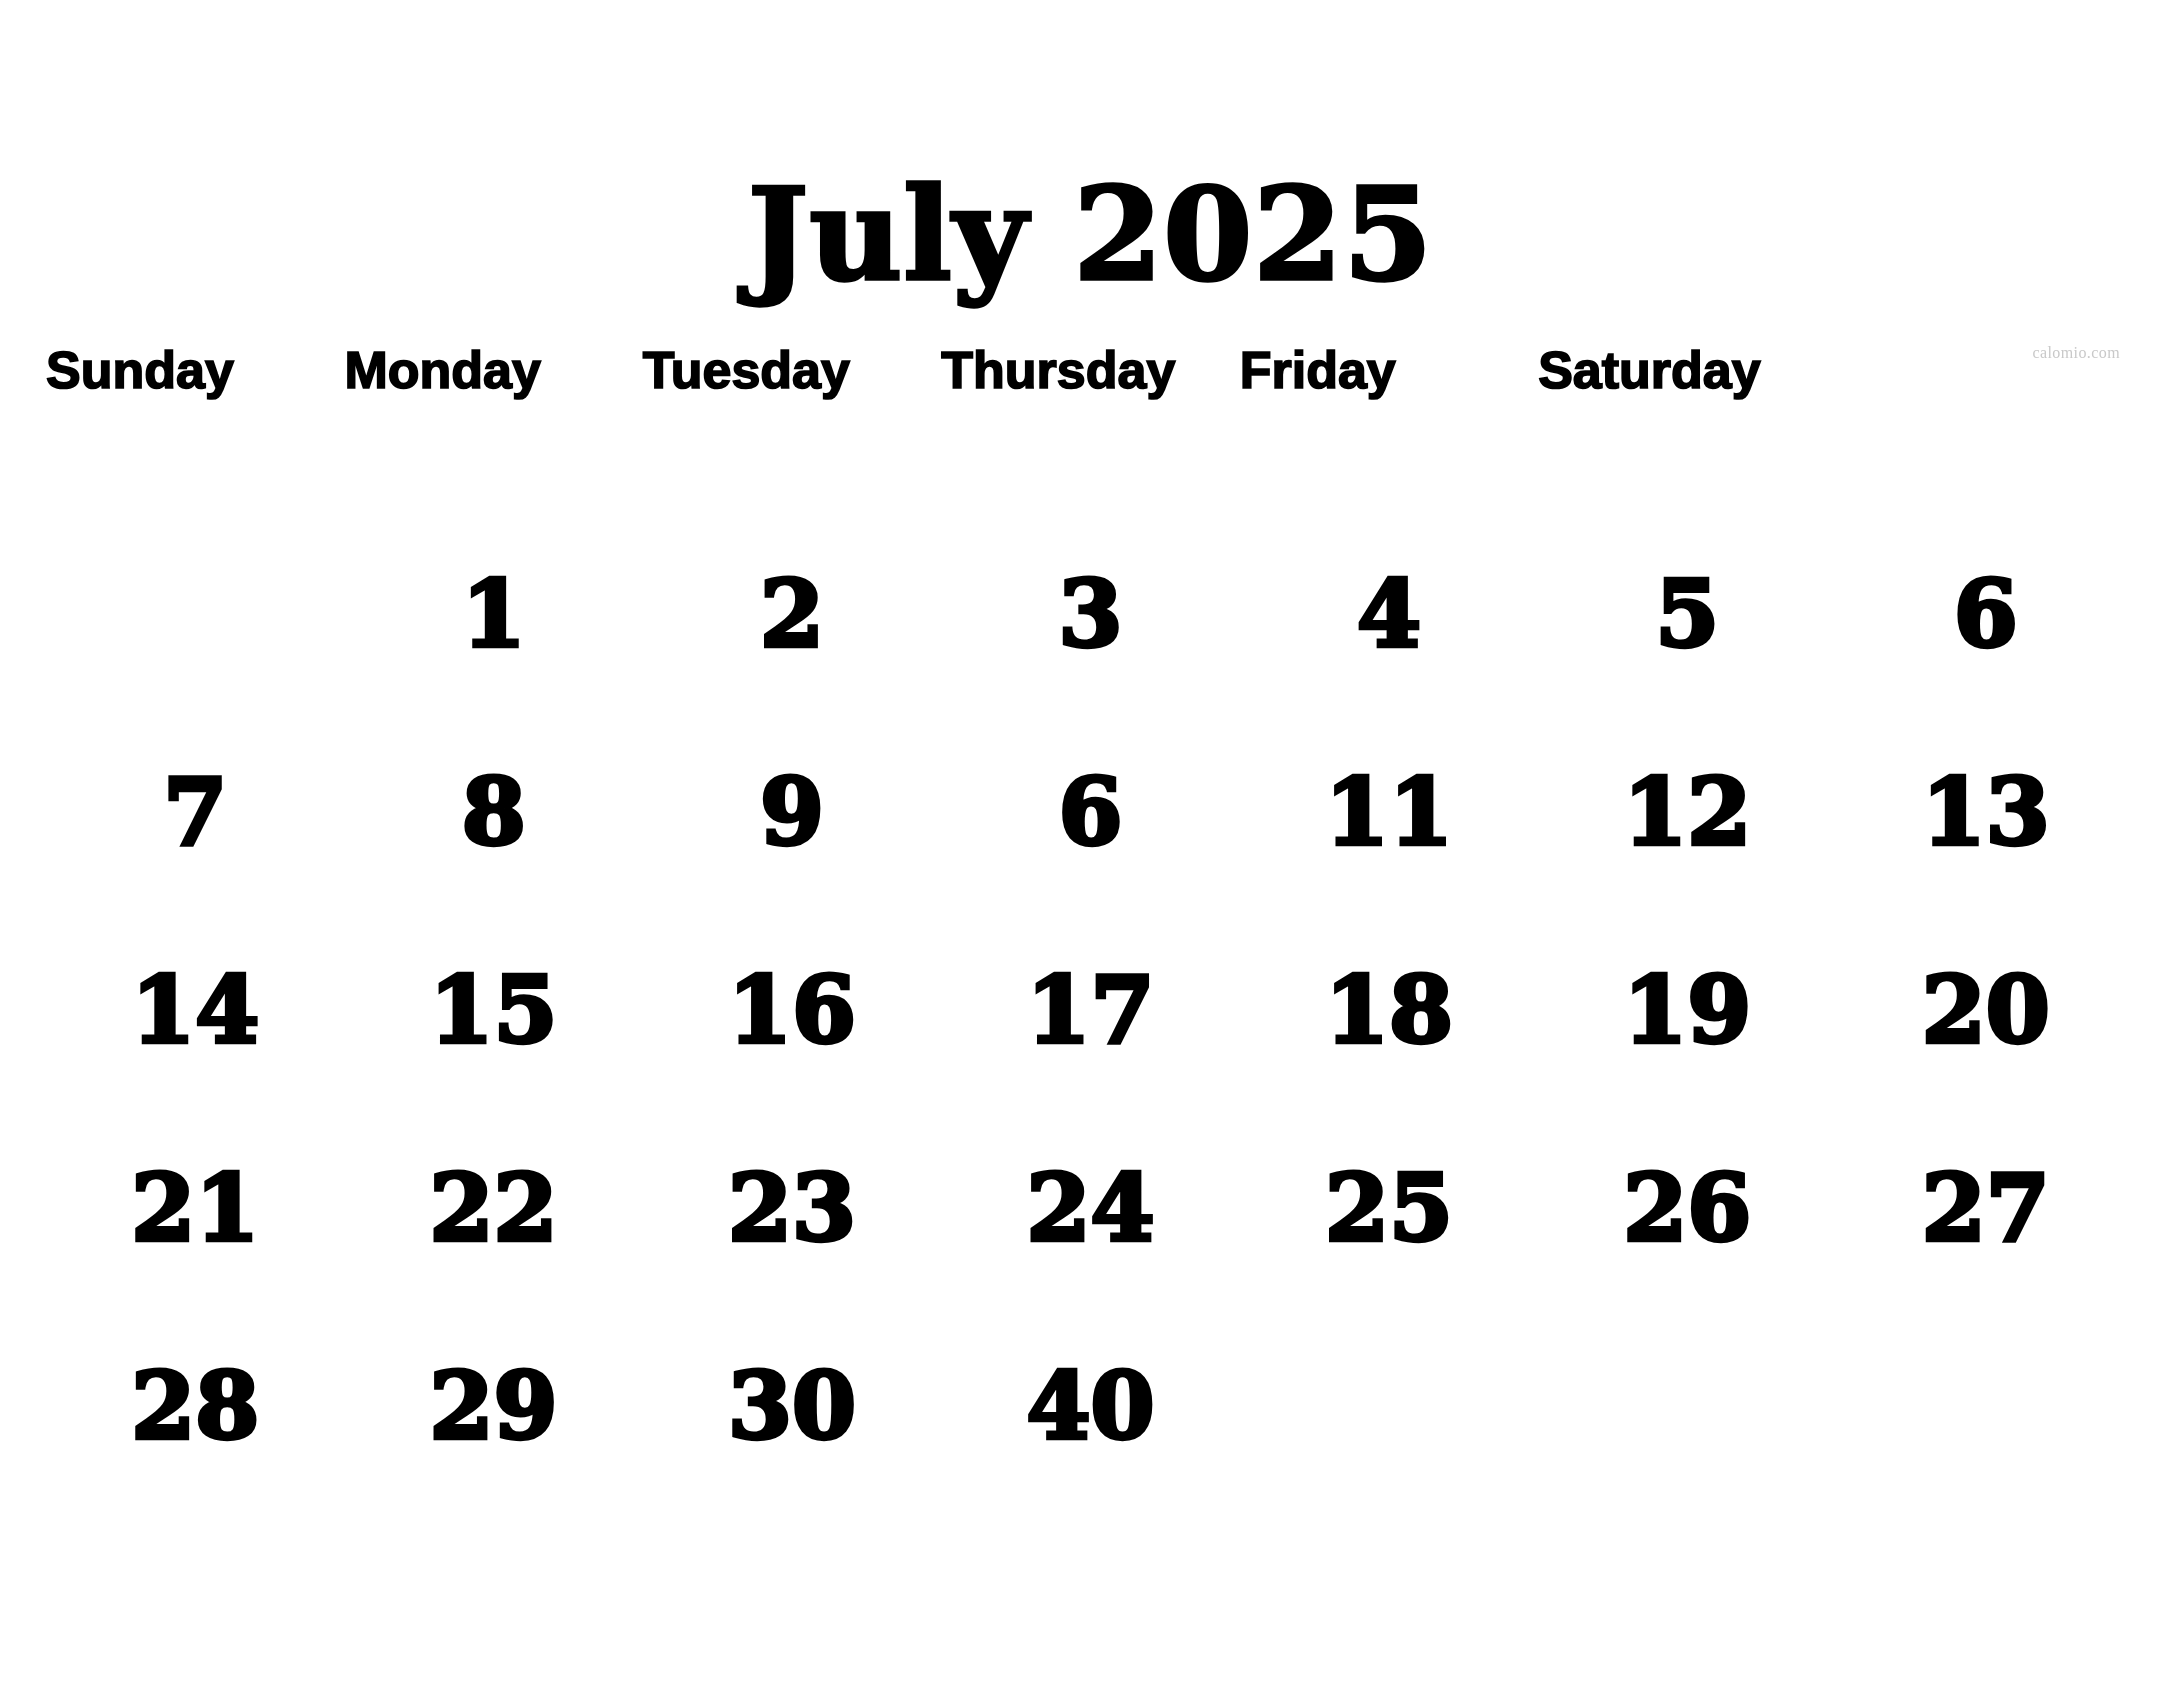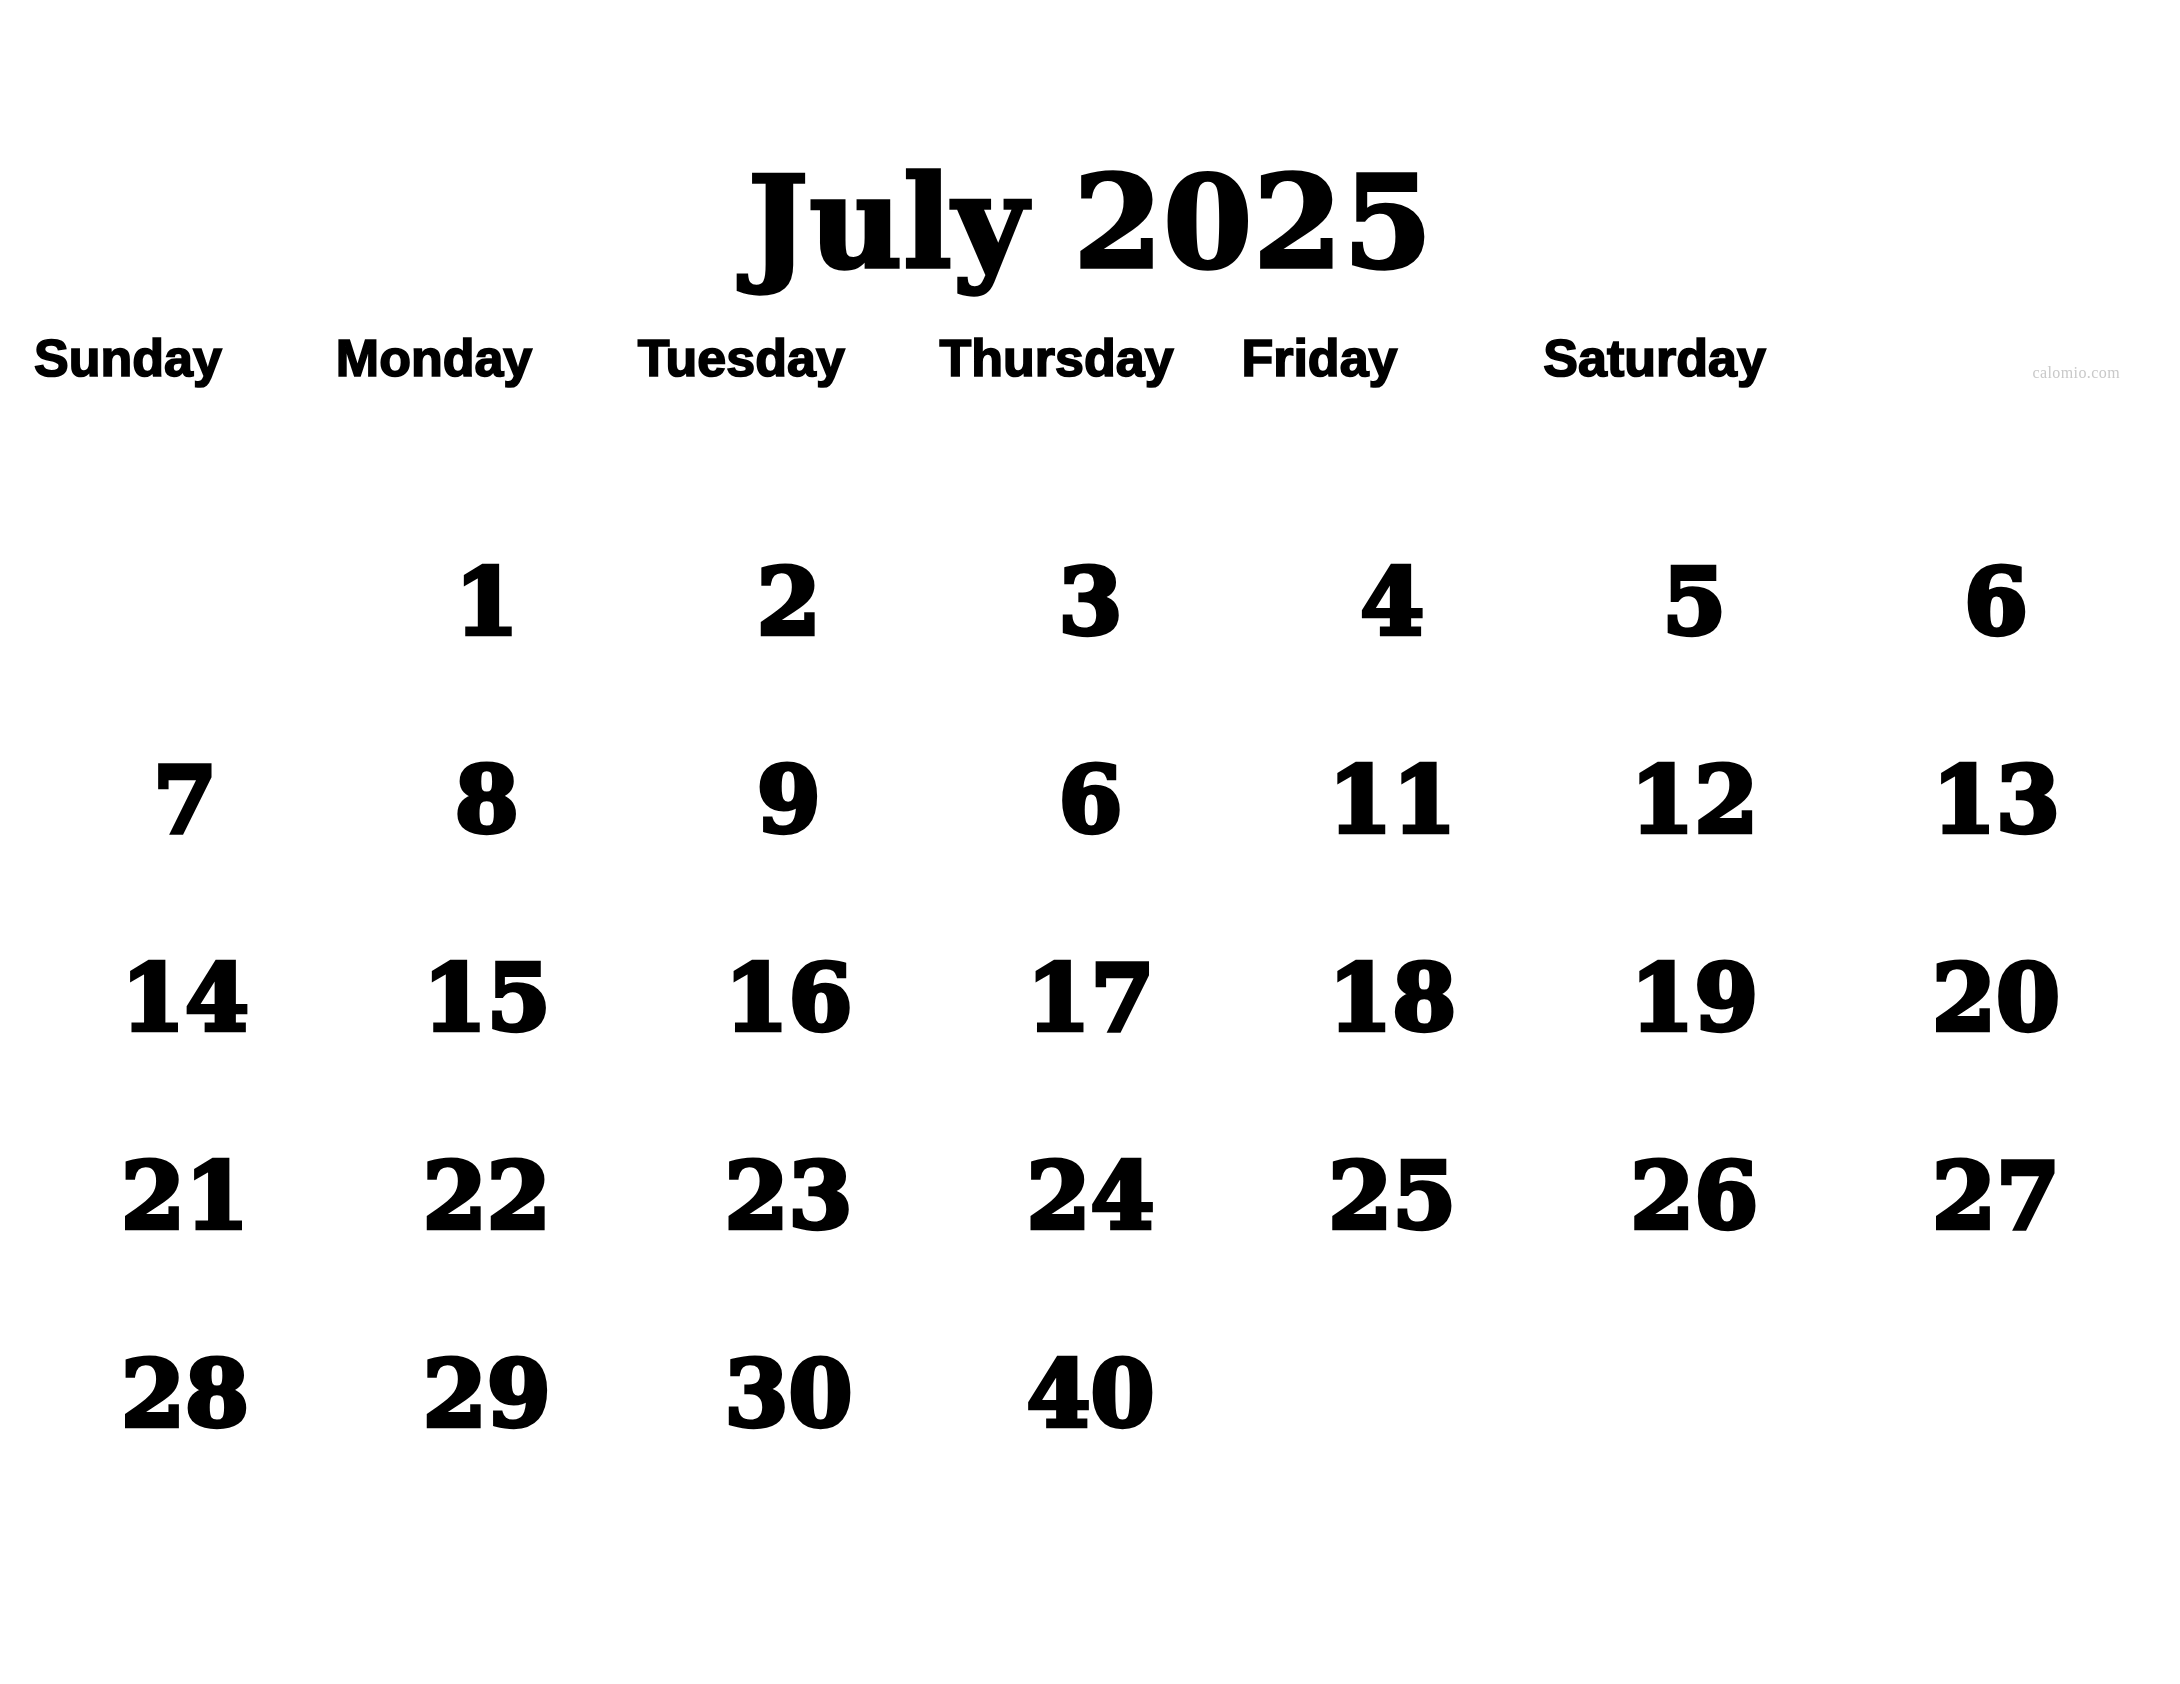--- a/index.html
+++ b/index.html
@@ -14,37 +14,37 @@
     color: #000000;
     overflow: hidden;
     position: relative;
   }
 
   .calendar-page {
     width: 2181px;
     height: 1685px;
     position: relative;
     box-sizing: border-box;
-    padding: 0;
+    padding: 12px;
   }
 
   .title {
     text-align: center;
     font-family: "DejaVu Serif", serif;
     font-weight: 700;
     font-size: 128px;
     line-height: 1;
     letter-spacing: 0.9px;
     padding-top: 158px;
     -webkit-text-stroke: 3.4px #000;
   }
 
   .watermark {
     position: absolute;
-    top: 364px;
+    top: 344px;
     right: 61px;
     font-family: "Liberation Serif", serif;
     font-size: 16px;
     color: #c9c9c9;
     letter-spacing: 0.4px;
   }
 
   .grid {
     margin-top: 46px;
     display: grid;

